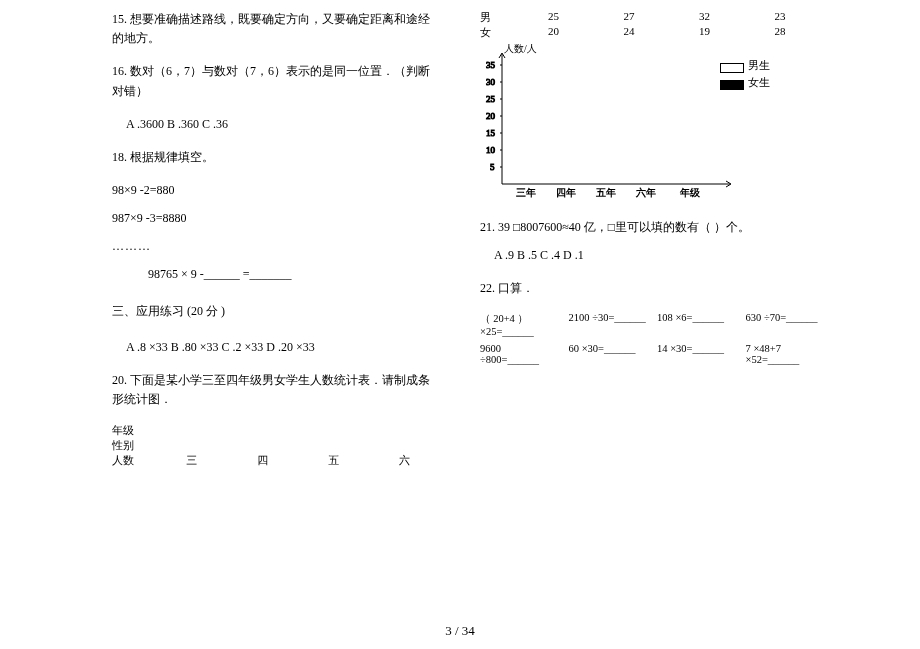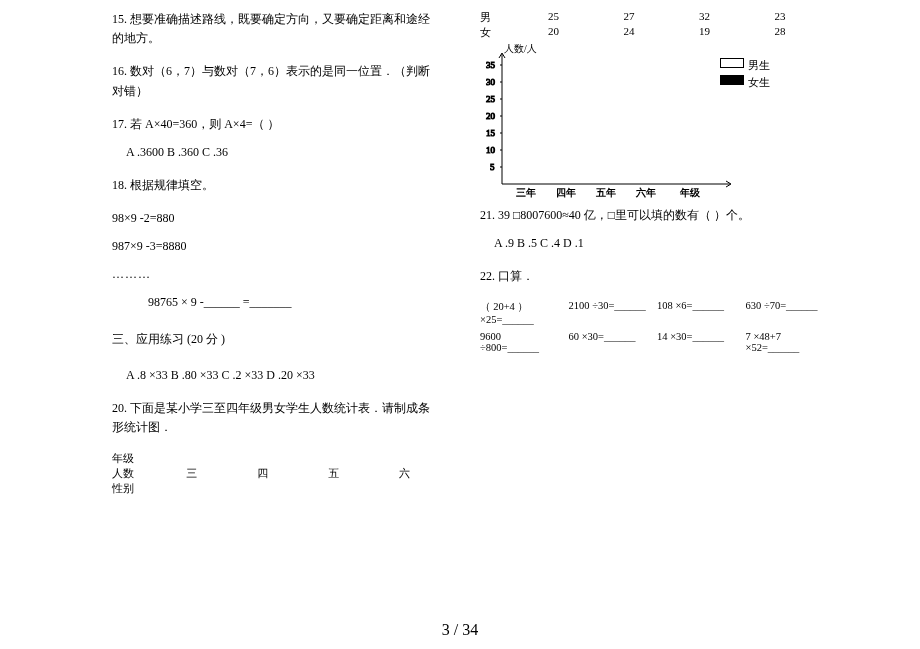--- a/index.html
+++ b/index.html
@@ -25,63 +25,62 @@
     .q { margin-bottom: 14px; line-height: 1.6; }
     .q-tight { margin-bottom: 10px; line-height: 1.5; }
     .indent { padding-left: 14px; }
     .dots { letter-spacing: 1px; }
     .section-title { margin-top: 18px; margin-bottom: 16px; }
     .table-row { display: flex; font-size: 11px; }
     .table-row span { display: inline-block; }
     .th0 { width: 50px; }
     .tc { width: 80px; text-align: center; }
     .tc2 { width: 80px; text-align: left; padding-left: 22px; }
-    .chart-wrap { position: relative; width: 290px; height: 160px; margin-top: 4px; margin-bottom: 2px; }
+    .chart-wrap { position: relative; width: 290px; height: 160px; margin-top: 4px; margin-bottom: 14px; }
     .chart-svg { position: absolute; left: 0; top: 0; }
     .legend { position: absolute; right: 0; top: 14px; font-size: 11px; }
-    .legend-row { display: flex; align-items: flex-start; margin-bottom: 2px; }
+    .legend-row { display: flex; align-items: flex-end; margin-bottom: 2px; }
     .legend-box { width: 24px; height: 10px; border: 1px solid #000; display: inline-block; margin-right: 4px; }
     .legend-box.filled { background: #000; }
     .ylabel { position: absolute; left: 24px; top: -2px; font-size: 10px; }
     .calc-grid { display: grid; grid-template-columns: 1fr 1fr 1fr 1fr; font-size: 10.5px; row-gap: 6px; column-gap: 6px; }
-    .pager { position: absolute; bottom: 10px; left: 0; width: 100%; text-align: center; font-size: 16px; }
+    .pager { position: absolute; bottom: 10px; left: 0; width: 100%; text-align: center; font-size: 13px; }
   </style>
 </head>
 <body>
 
 <div class="page">
   <div class="col col-left">
     <div class="q">15.  想要准确描述路线，既要确定方向，又要确定距离和途经的地方。</div>
     <div class="q">16.  数对（6，7）与数对（7，6）表示的是同一位置．（判断对错）</div>
-    <div class="q-tight">17.  若 A×40=360，则 A×4=（ ）</div>
     <div class="q indent">A .3600    B .360    C .36</div>
     <div class="q">18.  根据规律填空。</div>
     <div class="q-tight">98×9 -2=880</div>
     <div class="q-tight">987×9 -3=8880</div>
     <div class="q-tight dots">………</div>
     <div class="q" style="margin-top:6px;margin-left:36px;">98765 × 9 -______ =_______</div>
 
     <div class="q section-title">三、应用练习  (20  分 )</div>
 
     <div class="q indent">A .8 ×33    B .80 ×33   C .2 ×33    D .20 ×33</div>
 
     <div class="q">20.  下面是某小学三至四年级男女学生人数统计表．请制成条形统计图．</div>
 
     <div class="table-row">
       <span class="th0">年级</span>
     </div>
     <div class="table-row">
+      <span class="th0">性别</span>
+    </div>
+    <div class="table-row">
       <span class="th0">人数</span>
       <span class="tc">三</span>
       <span class="tc">四</span>
       <span class="tc">五</span>
       <span class="tc">六</span>
-    </div>
-    <div class="table-row">
-      <span class="th0">性别</span>
     </div>
   </div>
 
   <div class="col col-right">
     <div class="table-row">
       <span class="th0">男</span>
       <span class="tc2">25</span>
       <span class="tc2">27</span>
       <span class="tc2">32</span>
       <span class="tc2">23</span>

